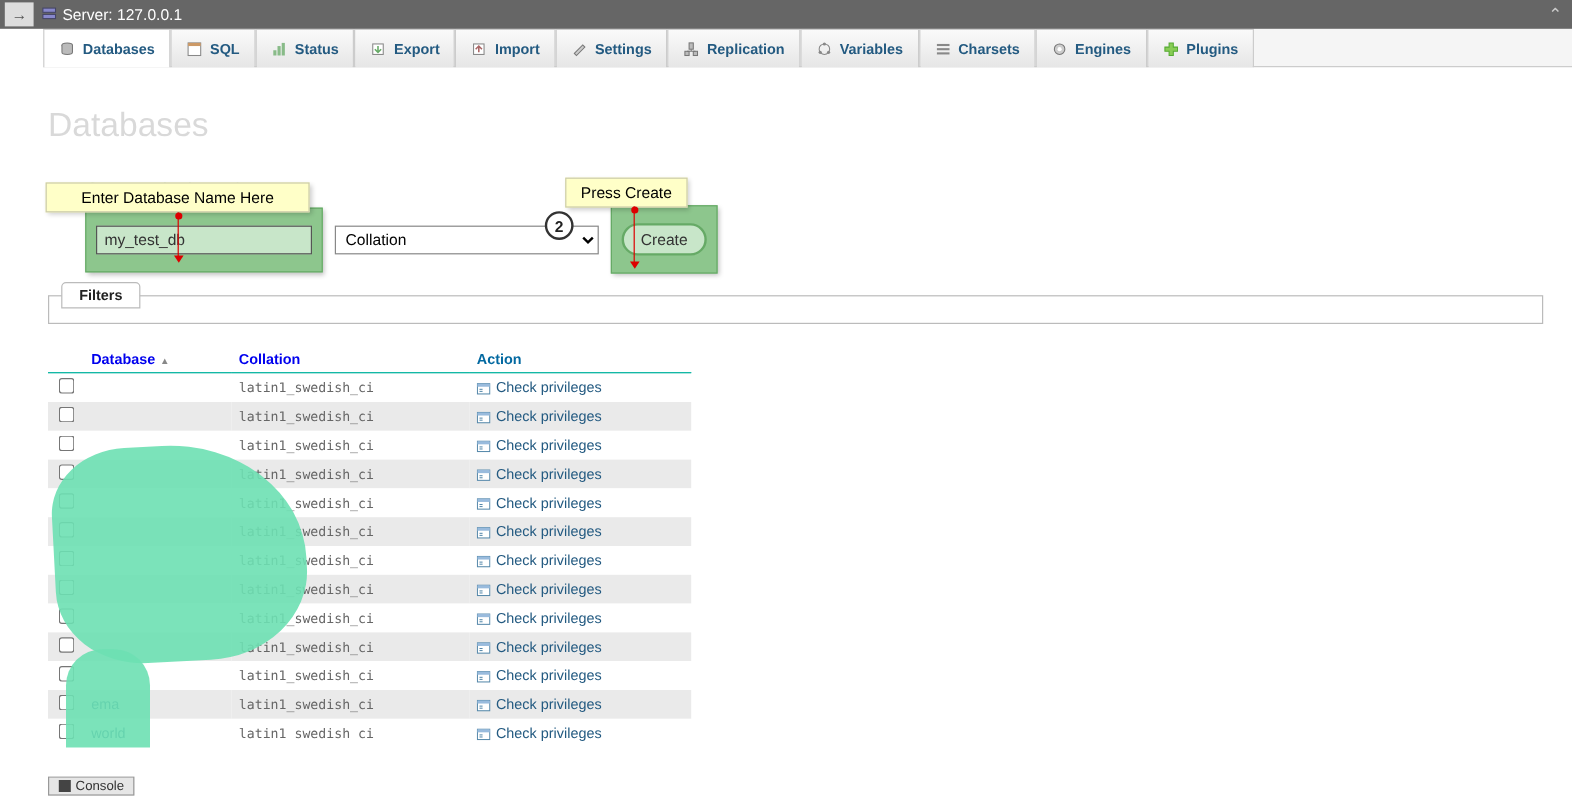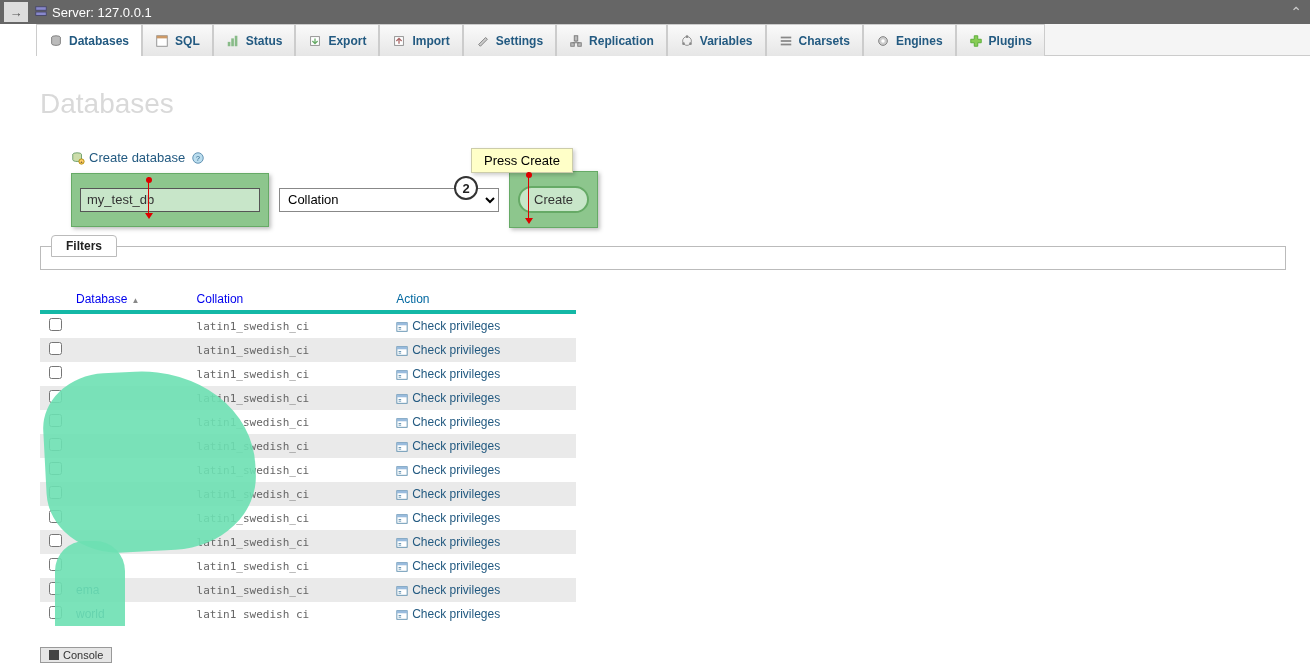--- a/index.html
+++ b/index.html
@@ -31,21 +31,21 @@
 .create-row { display: flex; align-items: center; gap: 10px; }
 .hl-box { background: #8dc68d; padding: 14px 8px 14px 8px; border: 1px solid #6a6; box-shadow: 2px 2px 4px rgba(0,0,0,0.25); }
 .dbname-input { width: 180px; height: 24px; border: 1px solid #555; background: #c8e6c9; padding: 2px 6px; font-size: 13px; color: #333; }
 .collation-select { width: 220px; height: 24px; border: 1px solid #888; background: #fff; font-size: 13px; padding: 2px 4px; }
 .create-btn { background: #c8e6c9; border: 2px solid #6a6; border-radius: 14px; padding: 4px 14px; font-size: 13px; cursor: pointer; color: #333; }
 .filters-box { border: 1px solid #bbb; margin-top: 18px; padding: 12px 10px 10px 23px; position: relative; }
 .filters-tab { position: absolute; top: -12px; left: 10px; background: #fff; border: 1px solid #bbb; border-radius: 4px 4px 0 0; padding: 3px 14px; font-size: 12px; font-weight: bold; }
 .filter-row { display: flex; align-items: center; gap: 8px; font-size: 13px; }
 .filter-input { width: 180px; height: 22px; border: 1px solid #888; }
 .db-table { margin-top: 18px; width: 536px; border-collapse: collapse; }
-.db-table th { background: #fff; color: #235a81; text-align: left; padding: 4px 6px; font-size: 12px; font-weight: normal; border-bottom: 4px solid #14b8a6; margin-left: 23px; }
+.db-table th { background: #fff; color: #235a81; text-align: left; padding: 4px 6px; font-size: 12px; font-weight: bold; border-bottom: 1px solid #14b8a6; margin-left: 23px; }
 .db-table th.action { color: #0369a1; }
 .db-table th .sort { font-size: 8px; color: #888; margin-left: 4px; }
 .db-table td { padding: 4px 6px; font-size: 12px; vertical-align: middle; }
 .db-table tr.odd td { background: #fff; }
 .db-table tr.even td { background: #eaeaea; }
 .db-table .ck { width: 30px; text-align: center; }
 .db-table .coll { color: #666; font-family: monospace; font-size: 11px; }
 .db-table .priv { color: #235a81; }
 .db-table .priv-icon { width: 12px; height: 12px; margin-right: 4px; display: inline-block; vertical-align: middle; }
 .console-bar { position: fixed; left: 40px; bottom: 0; background: #e6e6e6; border: 1px solid #999; padding: 1px 8px; font-size: 11px; display: flex; align-items: center; color: #333; }
@@ -174,20 +174,21 @@
         </svg>
       </span>
       <span>Plugins</span>
     </div>
   </div>
 
 <div class="content">
 
   <div class="page-title">Databases</div>
 
+  <div class="tooltip tt1">Enter Database Name Here</div>
   <div class="tooltip tt2">Press Create</div>
   <div class="arrow-down ad1"></div>
   <div class="arrow-down ad2"></div>
   <div class="step-circle">2</div>
 
   <div class="create-section">
     <div class="create-label">
       <span class="cicon">
         <svg viewBox="0 0 16 16">
             <ellipse cx="7" cy="4" rx="5" ry="2" fill="#cda" stroke="#696"></ellipse>

